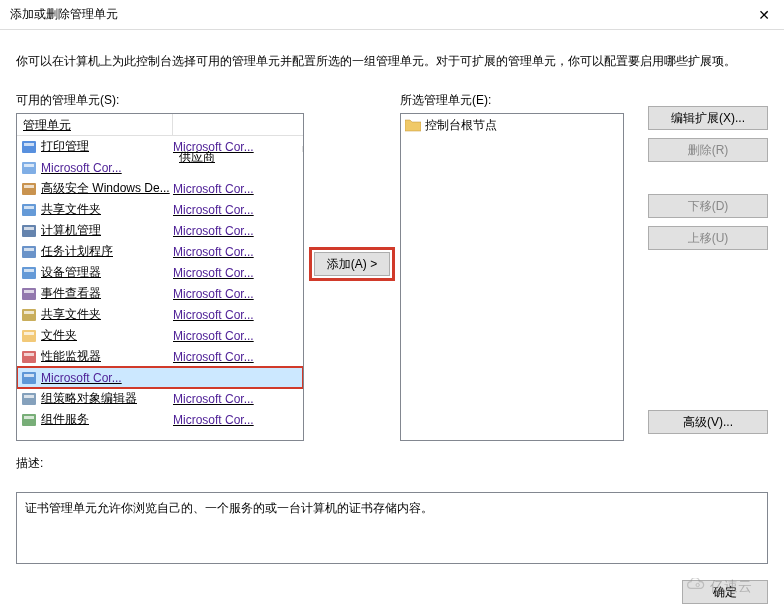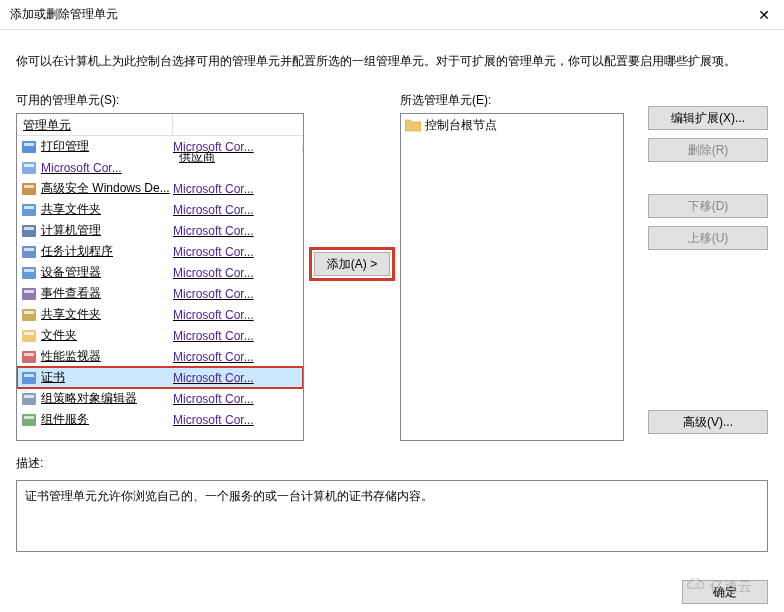--- a/index.html
+++ b/index.html
@@ -120,21 +120,21 @@
   outline: 3px solid #d13a2a;
   outline-offset: 2px;
 }
 .btn.advanced { margin-top: 152px; }
 .desc-section { margin-top: 14px; }
 .desc-box {
   border: 1px solid #828790;
   background: #fff;
   height: 72px;
   padding: 6px 8px;
-  margin-top: 8px;
+  margin-top: 20px;
   line-height: 1.5;
 }
 .footer {
   position: absolute;
   bottom: 8px;
   right: 16px;
   display: flex;
   gap: 8px;
   align-items: center;
 }
@@ -289,21 +289,20 @@
     <span class="row-name">性能监视器</span>
     <span class="row-vendor">Microsoft Cor...</span>
             </div>
             <div class="list-row selected">
     <span class="row-icon">
                 <svg viewBox="0 0 16 16" width="16" height="16">
     <rect x="1" y="2" width="14" height="12" rx="1" fill="#4a88d0" opacity="0.85"></rect>
     <rect x="3" y="4" width="10" height="3" fill="#fff" opacity="0.7"></rect>
   </svg>
               </span>
-    <span class="row-name">证书</span>
     <span class="row-vendor">Microsoft Cor...</span>
             </div>
             <div class="list-row">
     <span class="row-icon">
                 <svg viewBox="0 0 16 16" width="16" height="16">
     <rect x="1" y="2" width="14" height="12" rx="1" fill="#7090b0" opacity="0.85"></rect>
     <rect x="3" y="4" width="10" height="3" fill="#fff" opacity="0.7"></rect>
   </svg>
               </span>
     <span class="row-name">组策略对象编辑器</span>

